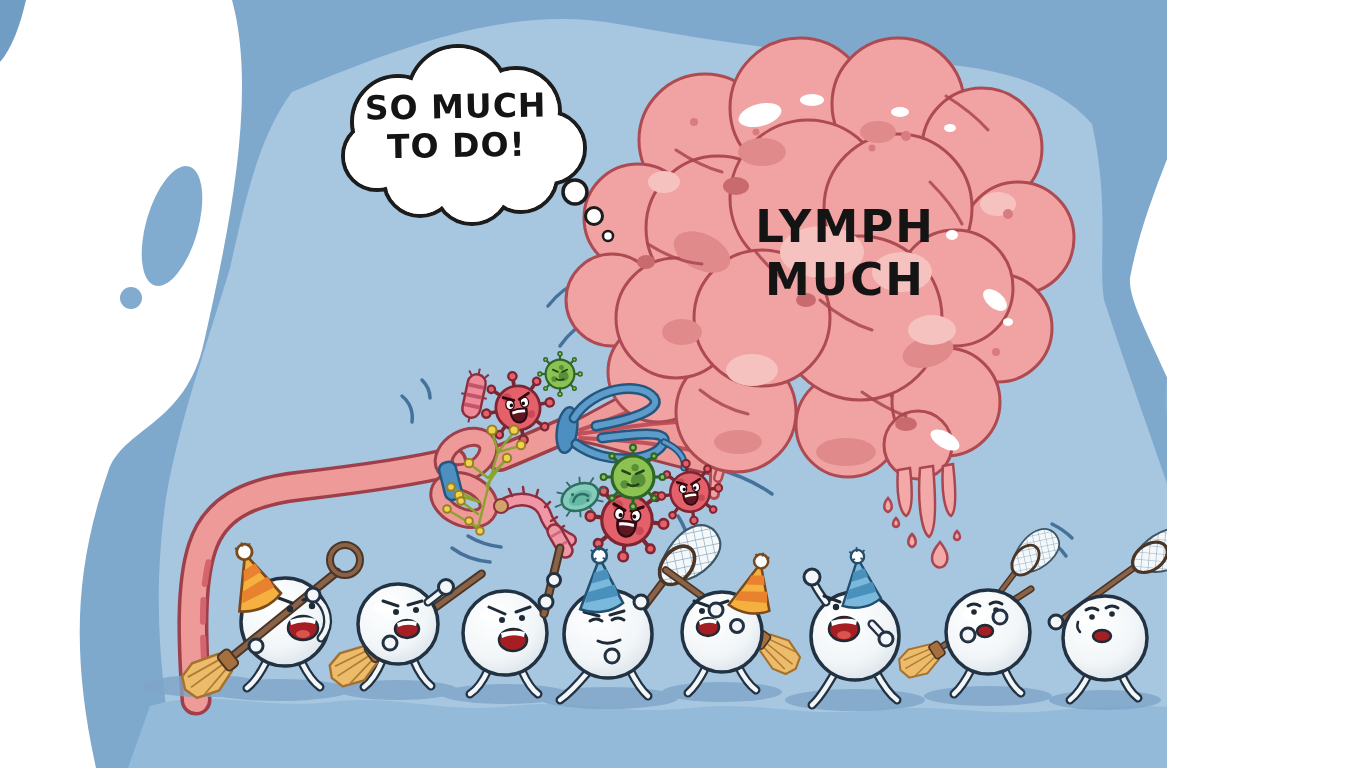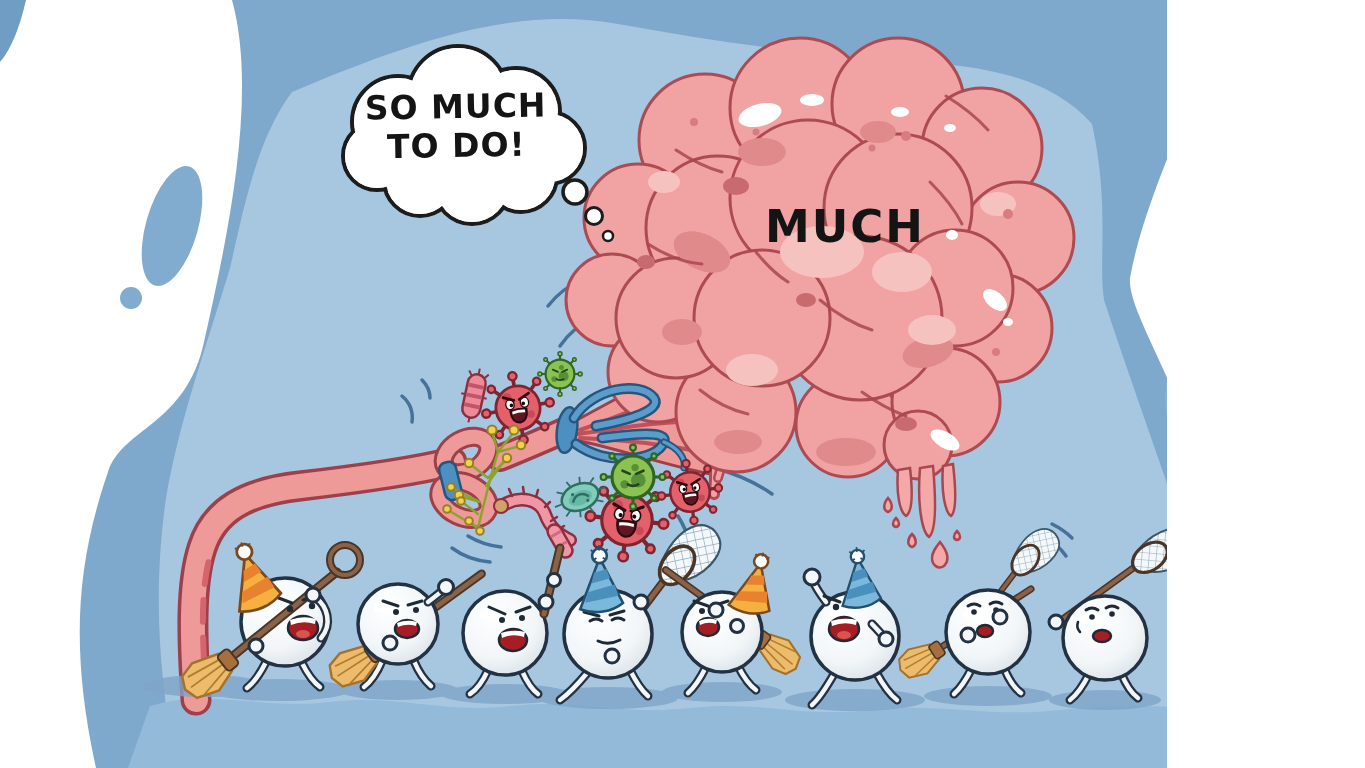--- a/index.html
+++ b/index.html
@@ -544,15 +544,16 @@
     <circle class="hand" cx="1056" cy="622" r="7"></circle>
   </g>
 </g>
 </svg>
 
 <div id="bubble-text" class="overlay">
   <div>SO MUCH</div>
   <div>TO DO!</div>
 </div>
 <div id="node-label" class="overlay">
+  <div>LYMPH</div>
   <div>MUCH</div>
 </div>
 </div>
 
 </body></html>

